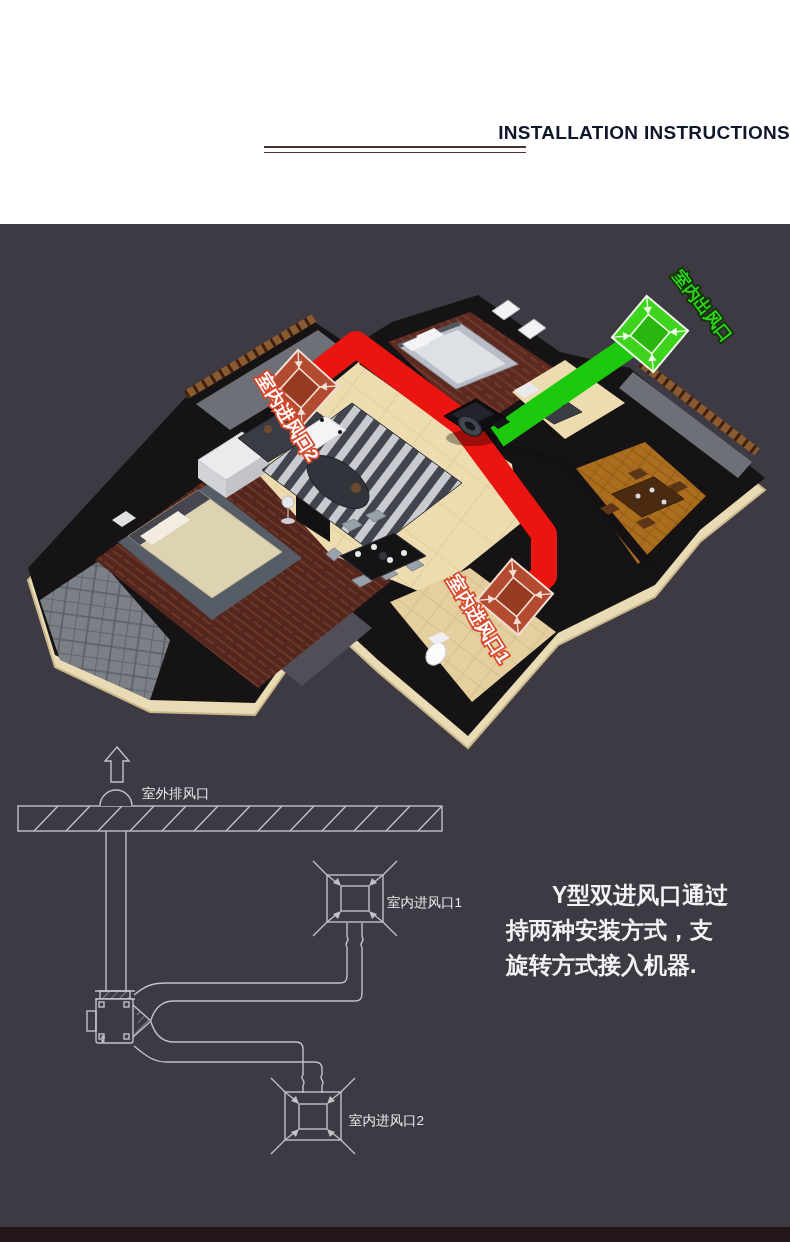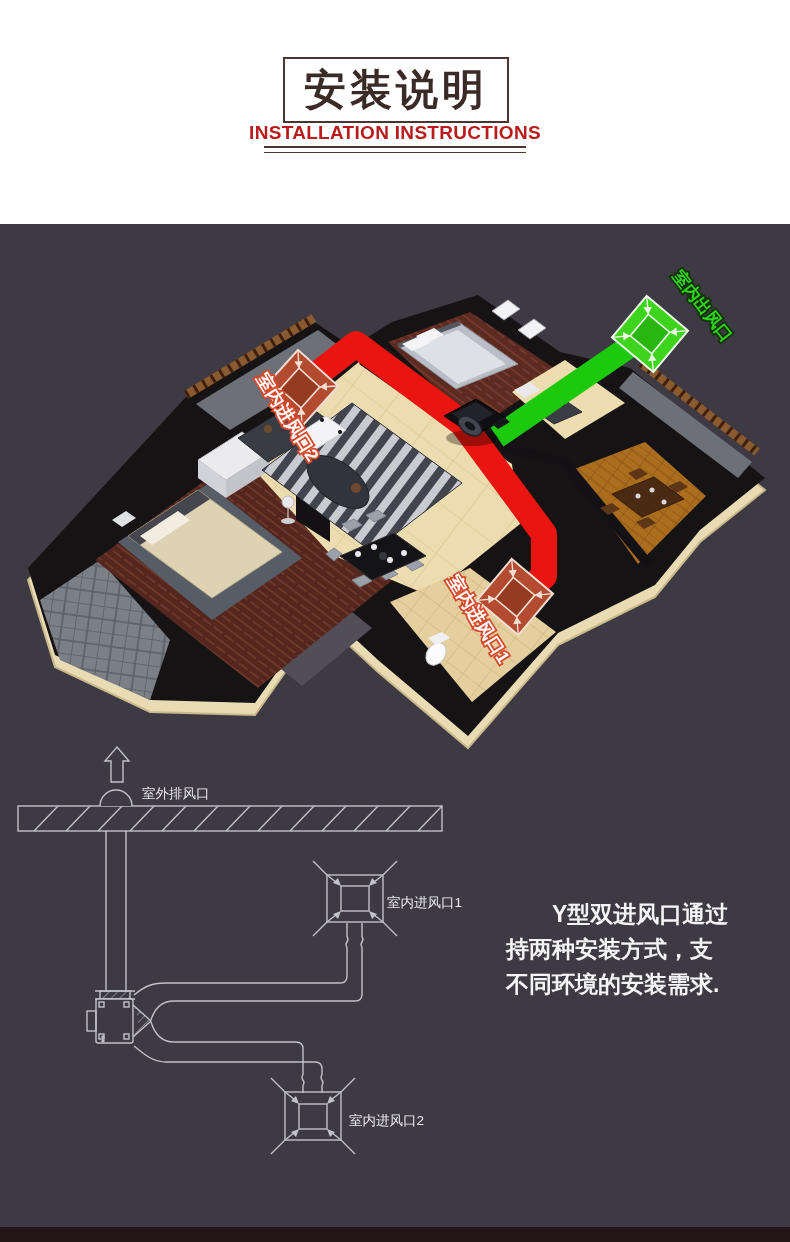--- a/index.html
+++ b/index.html
@@ -3,44 +3,41 @@
 <meta charset="utf-8">
 <style>
   html,body{margin:0;padding:0;background:#ffffff;}
   .page{position:relative;width:790px;height:1242px;background:#ffffff;overflow:hidden;
         font-family:"Liberation Sans","DejaVu Sans",sans-serif;}
   
   .header{position:absolute;top:0;left:0;width:790px;height:224px;background:#ffffff;}
   .title-box{position:absolute;left:283px;top:57px;width:222px;height:62px;
              border:2px solid #4a3531;display:flex;align-items:center;justify-content:center;}
   .title-box .t{font-size:42px;font-weight:600;color:#3a2b27;letter-spacing:4px;line-height:1;}
-  .subtitle{position:absolute;left:0;top:122px;width:790px;text-align:center;
-            font-size:19px;font-weight:600;color:#b91c1c;letter-spacing:.3px;}
+  .subtitle{position:absolute;left:0;top:122px;width:790px;text-align:right;
+            font-size:19px;font-weight:600;color:#0f172a;letter-spacing:.3px;}
   .dunder{position:absolute;left:264px;top:146px;width:262px;height:4px;
           border-top:2px solid #4a3531;border-bottom:1px solid #4a3531;}
   
   .dark{position:absolute;top:224px;left:0;width:790px;height:1018px;background:#3d3a43;}
   .house-svg{position:absolute;top:0;left:0;}
   .diag-svg{position:absolute;top:520px;left:0;}
-  .para{position:absolute;left:506px;top:673px;width:268px;color:#f4f4f6;
+  .para{position:absolute;left:506px;top:654px;width:268px;color:#f4f4f6;
         font-size:23px;line-height:35px;font-weight:700;}
   .para .l1{padding-left:46px;}
   .strip{position:absolute;left:0;bottom:0;width:790px;height:15px;background:#241519;}
   svg text.dlabel{fill:#ececf0;font-weight:500;}
   svg text.hlabel{font-weight:700;paint-order:stroke;}
 </style>
 </head>
 <body>
 
 <div class="page">
 
   <div class="header">
-    <div class="title-box">
-      <div class="t">安装说明</div>
-    </div>
     <div class="subtitle">INSTALLATION INSTRUCTIONS</div>
     <div class="dunder"></div>
   </div>
 
   <div class="dark">
 
     <svg class="house-svg" width="790" height="530" viewBox="0 0 790 530">
       <defs>
         <pattern id="tiles" width="42" height="42" patternUnits="userSpaceOnUse" patternTransform="rotate(37)">
           <rect width="42" height="42" fill="#eddcb0"></rect>
@@ -321,18 +318,18 @@
       </g>
 
       <text class="dlabel" x="142" y="54" font-size="13.5">室外排风口</text>
       <text class="dlabel" x="387" y="163" font-size="13.5">室内进风口1</text>
       <text class="dlabel" x="349" y="381" font-size="13.5">室内进风口2</text>
     </svg>
 
     <div class="para">
       <div class="l1">Y型双进风口通过</div>
       <div>持两种安装方式，支</div>
-      <div>不同环境的安装需求.</div>
+      <div>旋转方式接入机器.</div>
     </div>
 
     <div class="strip"></div>
   </div>
 </div>
 
 </body></html>

